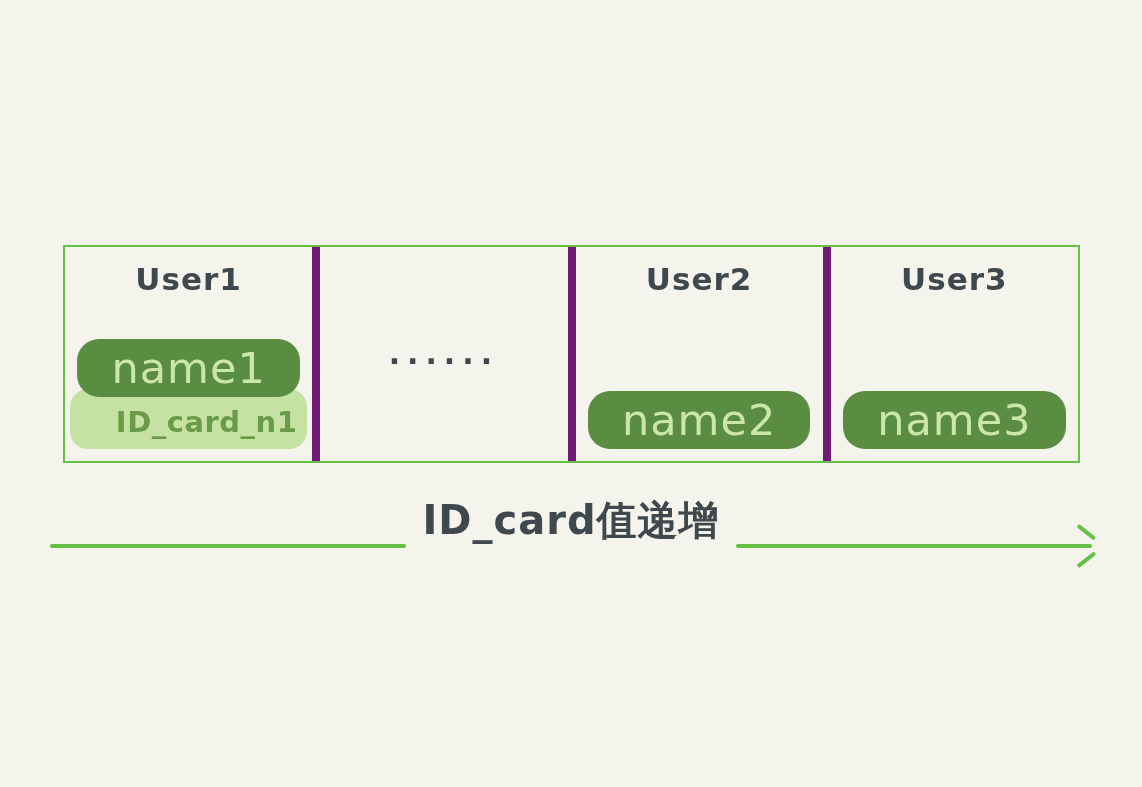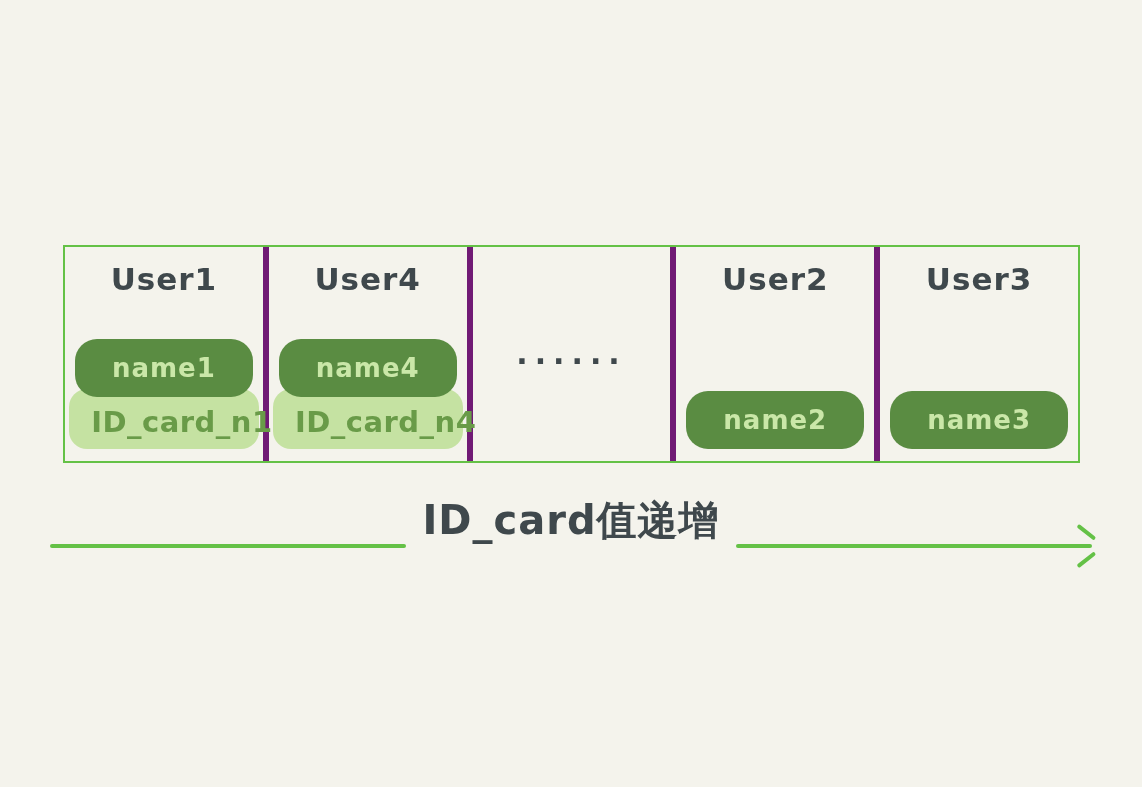--- a/index.html
+++ b/index.html
@@ -25,21 +25,21 @@
     top: 245px;
     width: 1017px;
     height: 218px;
     display: flex;
     border: 2px solid #64c146;
     background: #f4f3ec;
   }
 
   .cell {
     flex: 1 1 0;
-    border-right: 6px solid #701a75;
+    border-right: 8px solid #701a75;
     display: flex;
     flex-direction: column;
     align-items: center;
     padding-top: 14px;
     position: relative;
   }
   .cell:last-child { border-right: none; }
 
   .user-label {
     font-size: 31px;
@@ -60,22 +60,22 @@
   }
 
   .name-pill {
     width: 90%;
     height: 58px;
     background: #5a8c42;
     border-radius: 22px;
     display: flex;
     align-items: center;
     justify-content: center;
-    font-size: 26px;
-    font-weight: 700;
+    font-size: 43px;
+    font-weight: 400;
     color: #cae7a8;
     letter-spacing: 1px;
     position: relative;
     z-index: 2;
   }
 
   .idcard-pill {
     width: 96%;
     height: 60px;
     background: #c5e2a2;
@@ -163,27 +163,20 @@
   <div class="user-table">
 
     <div class="cell">
       <div class="user-label">User1</div>
       <div class="pill-stack">
         <div class="name-pill">name1</div>
         <div class="idcard-pill">ID_card_n1</div>
       </div>
     </div>
 
-    <div class="cell">
-      <div class="user-label">User4</div>
-      <div class="pill-stack">
-        <div class="name-pill">name4</div>
-        <div class="idcard-pill">ID_card_n4</div>
-      </div>
-    </div>
 
     <div class="cell ellipsis-cell">
       <div class="ellipsis">······</div>
     </div>
 
     <div class="cell">
       <div class="user-label">User2</div>
       <div class="pill-stack">
         <div class="name-pill">name2</div>
       </div>

